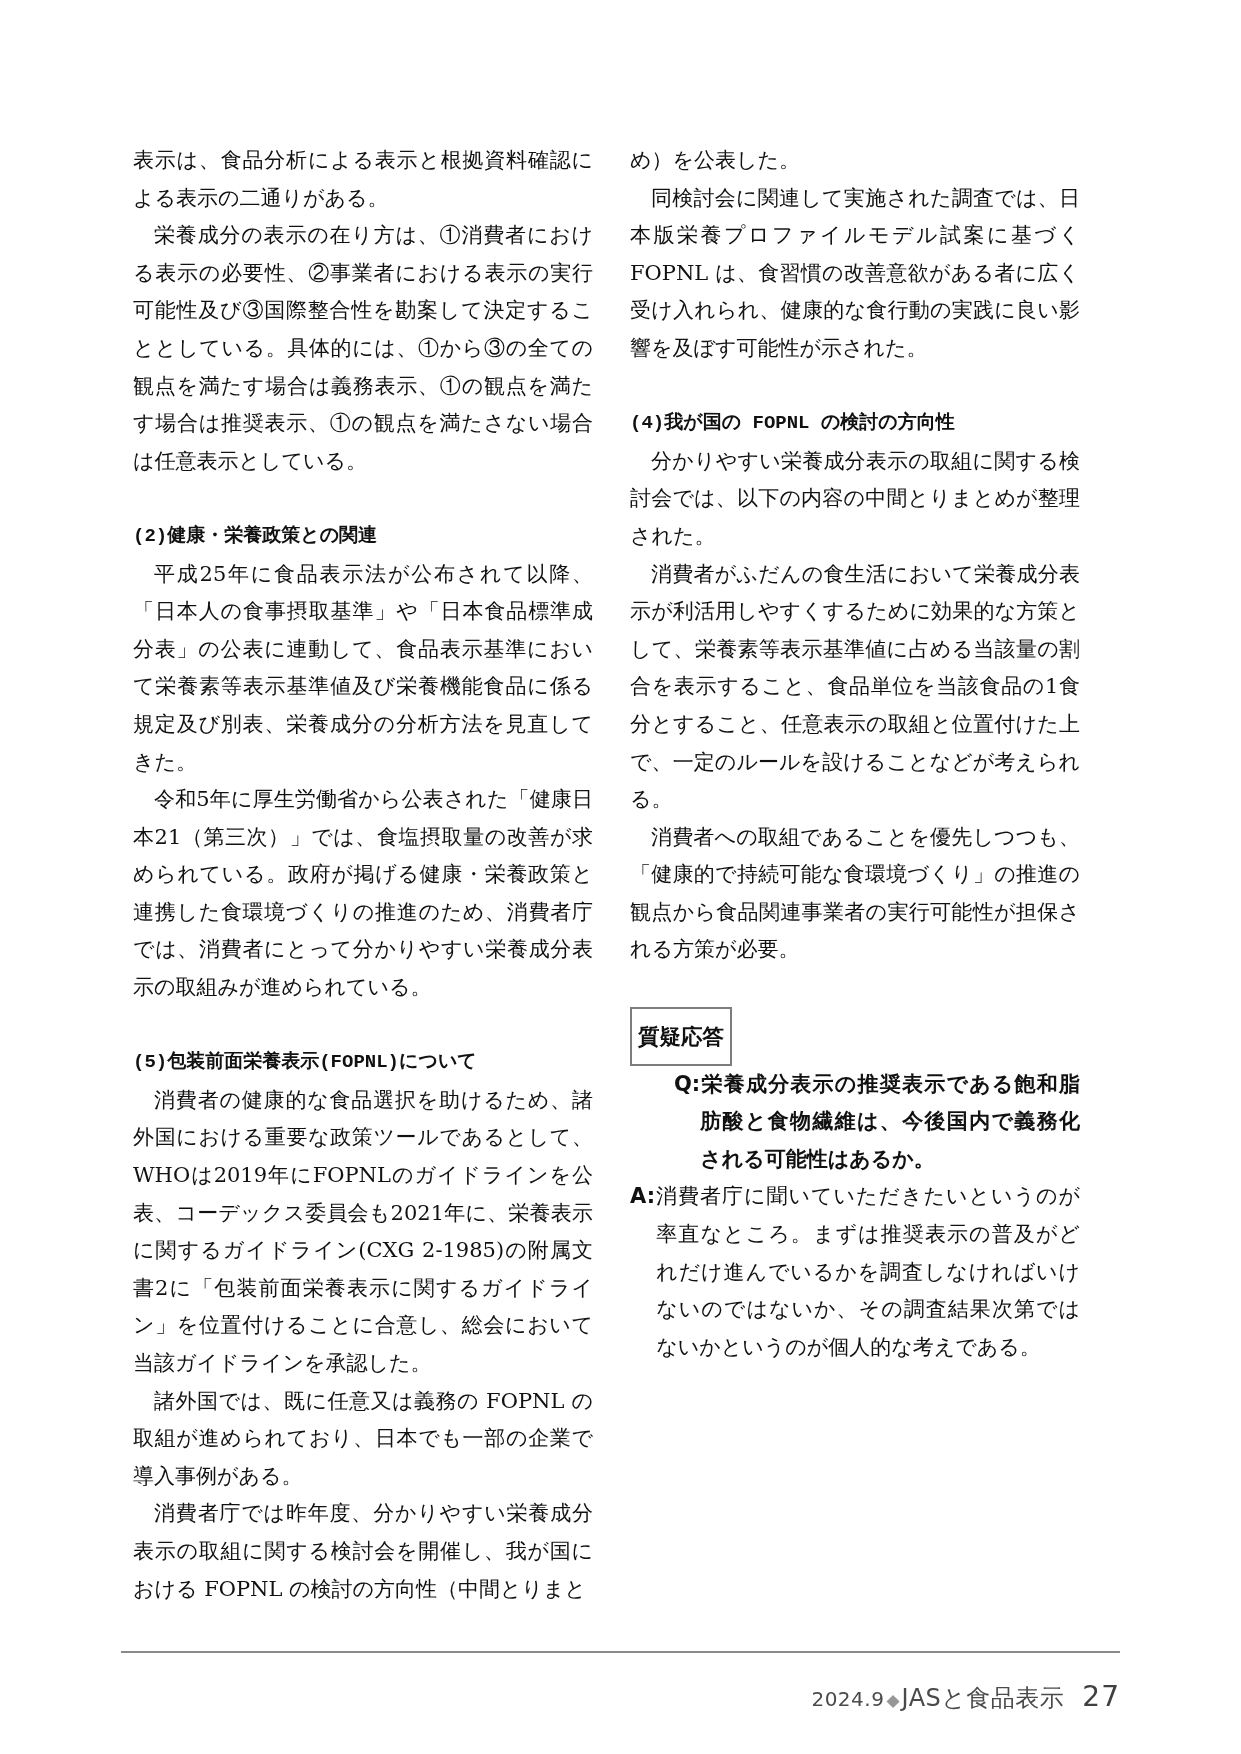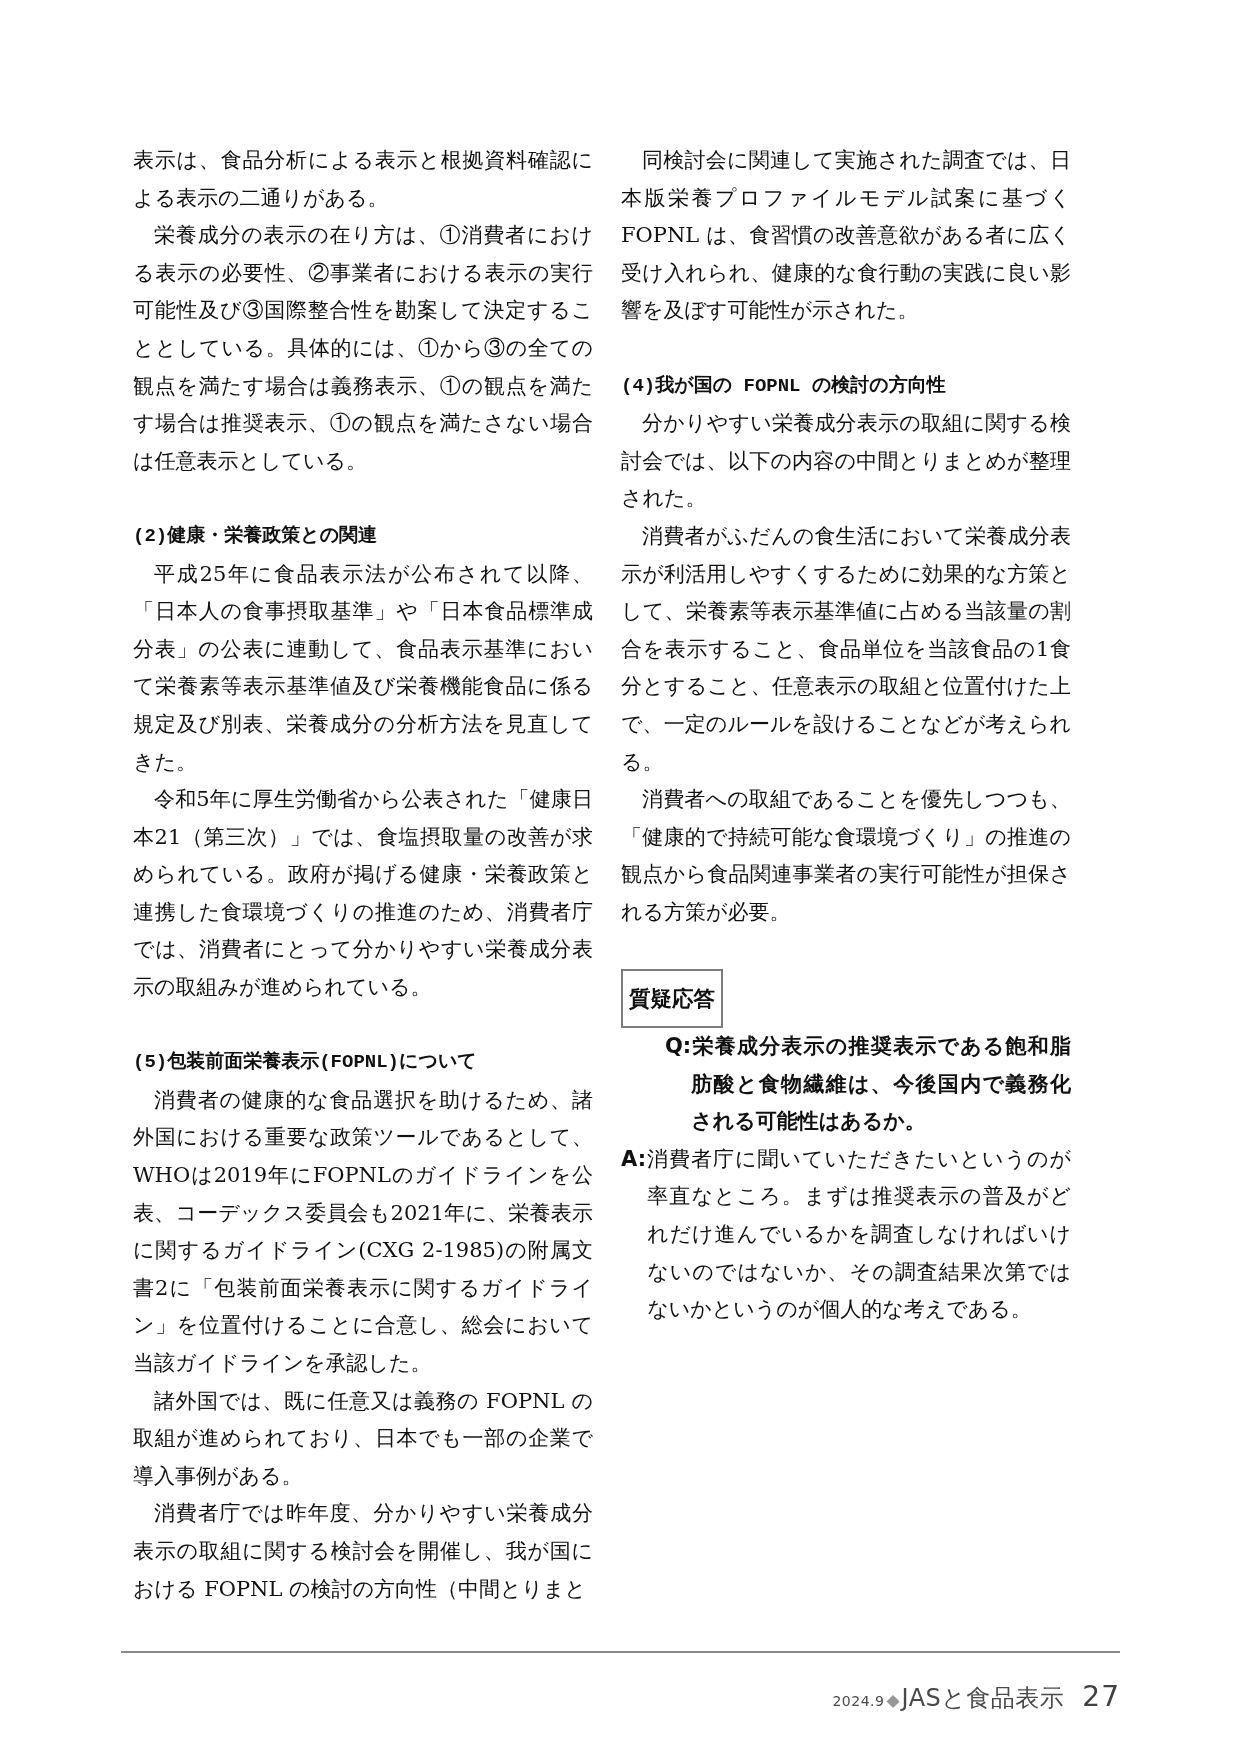--- a/index.html
+++ b/index.html
@@ -11,21 +11,21 @@
     background: #ffffff;
     overflow: hidden;
     color: #111;
     font-family: "DejaVu Serif", serif;
   }
   .content {
     position: absolute;
     left: 133px;
     top: 142px;
     display: flex;
-    gap: 28px;
+    gap: 37px;
     justify-content: center;
   }
   .col { font-size: 21px; line-height: 37.6px; }
   .col.left  { width: 460px; }
   .col.right { width: 450px; }
 
   .para {
     margin: 0;
     text-align: justify;
     text-justify: inter-ideograph;
@@ -79,21 +79,21 @@
   }
   .footer {
     position: absolute;
     top: 1680px;
     right: 121px;
     display: flex;
     align-items: baseline;
     font-family: "DejaVu Sans", sans-serif;
     color: #4a4a4a;
   }
-  .footer .issue { font-size: 14px; letter-spacing: 0.5px; }
+  .footer .issue { font-size: 20px; letter-spacing: 0.5px; }
   .footer .diamond { font-size: 17px; color: #979797; margin: 0 2px; }
   .footer .journal { font-size: 24px; letter-spacing: 0.5px; }
   .footer .pagenum {
     font-size: 28px;
     color: #404040;
     margin-left: 18px;
     letter-spacing: 1px;
   }
 </style>
 </head>
@@ -109,20 +109,21 @@
       <h2 class="sec-heading">(2)健康・栄養政策との関連</h2>
       <p class="para indent">平成25年に食品表示法が公布されて以降、「日本人の食事摂取基準」や「日本食品標準成分表」の公表に連動して、食品表示基準において栄養素等表示基準値及び栄養機能食品に係る規定及び別表、栄養成分の分析方法を見直してきた。</p>
       <p class="para indent">令和5年に厚生労働省から公表された「健康日本21（第三次）」では、食塩摂取量の改善が求められている。政府が掲げる健康・栄養政策と連携した食環境づくりの推進のため、消費者庁では、消費者にとって分かりやすい栄養成分表示の取組みが進められている。</p>
       <h2 class="sec-heading">(5)包装前面栄養表示(FOPNL)について</h2>
       <p class="para indent">消費者の健康的な食品選択を助けるため、諸外国における重要な政策ツールであるとして、WHOは2019年にFOPNLのガイドラインを公表、コーデックス委員会も2021年に、栄養表示に関するガイドライン(CXG 2-1985)の附属文書2に「包装前面栄養表示に関するガイドライン」を位置付けることに合意し、総会において当該ガイドラインを承認した。</p>
       <p class="para indent">諸外国では、既に任意又は義務の FOPNL の取組が進められており、日本でも一部の企業で導入事例がある。</p>
       <p class="para indent">消費者庁では昨年度、分かりやすい栄養成分表示の取組に関する検討会を開催し、我が国における FOPNL の検討の方向性（中間とりまと</p>
     </div>
 
     <div class="col right">
+      <p class="para">め）を公表した。</p>
       <p class="para indent">同検討会に関連して実施された調査では、日本版栄養プロファイルモデル試案に基づくFOPNL は、食習慣の改善意欲がある者に広く受け入れられ、健康的な食行動の実践に良い影響を及ぼす可能性が示された。</p>
       <h2 class="sec-heading">(4)我が国の FOPNL の検討の方向性</h2>
       <p class="para indent">分かりやすい栄養成分表示の取組に関する検討会では、以下の内容の中間とりまとめが整理された。</p>
       <p class="para indent">消費者がふだんの食生活において栄養成分表示が利活用しやすくするために効果的な方策として、栄養素等表示基準値に占める当該量の割合を表示すること、食品単位を当該食品の1食分とすること、任意表示の取組と位置付けた上で、一定のルールを設けることなどが考えられる。</p>
       <p class="para indent">消費者への取組であることを優先しつつも、「健康的で持続可能な食環境づくり」の推進の観点から食品関連事業者の実行可能性が担保される方策が必要。</p>
 
       <div class="boxed-heading-row">
         <span class="boxed-heading">質疑応答</span>
       </div>
 

